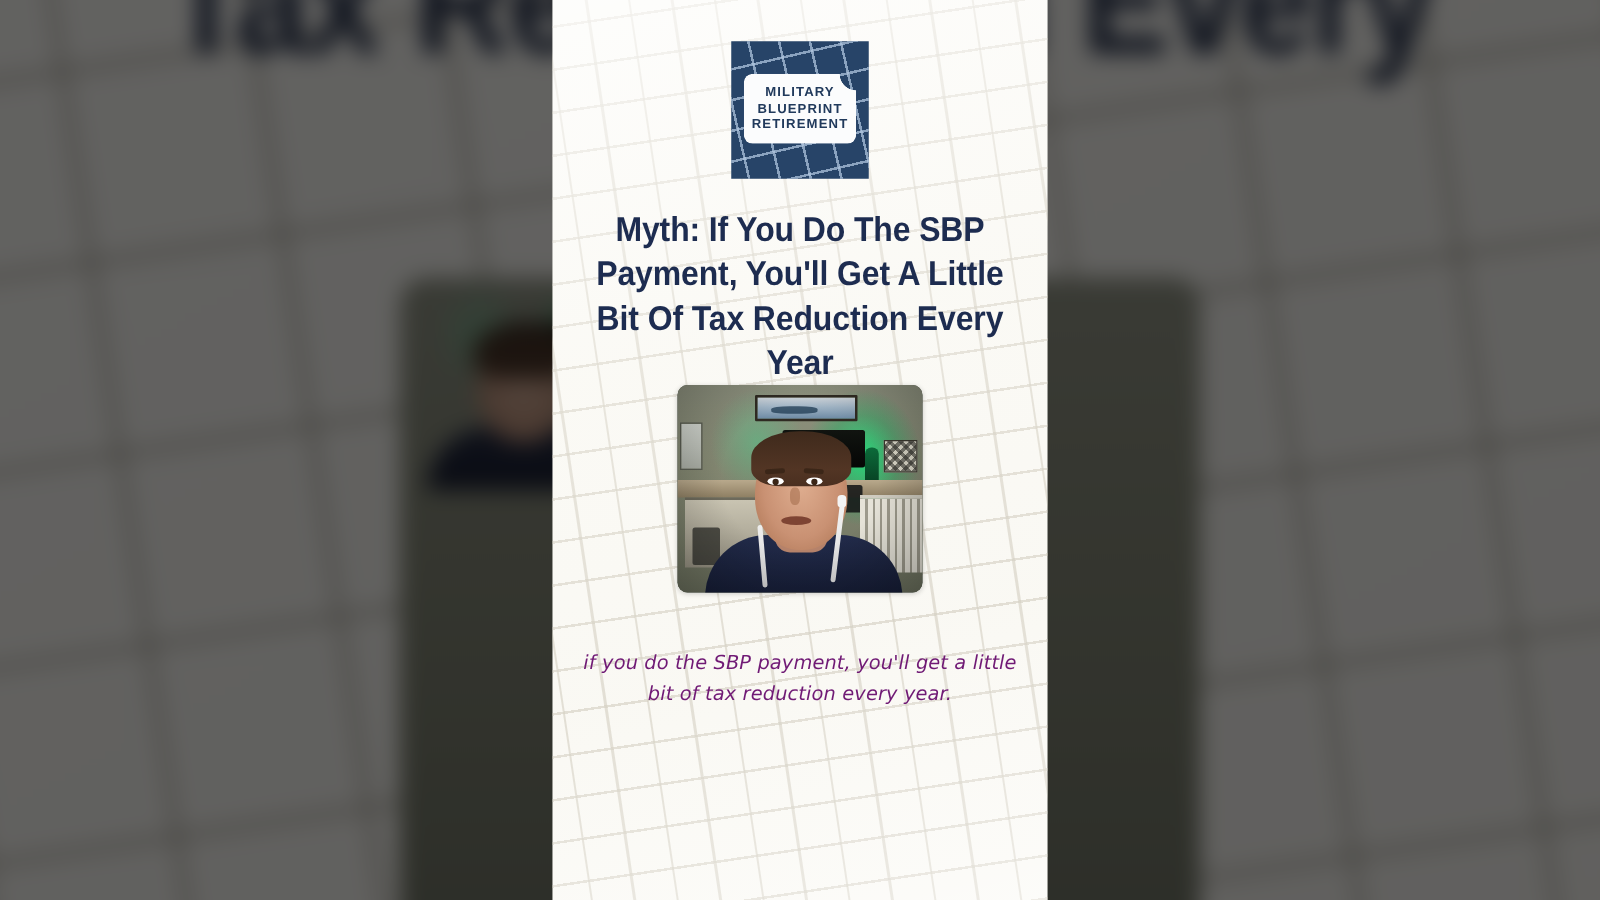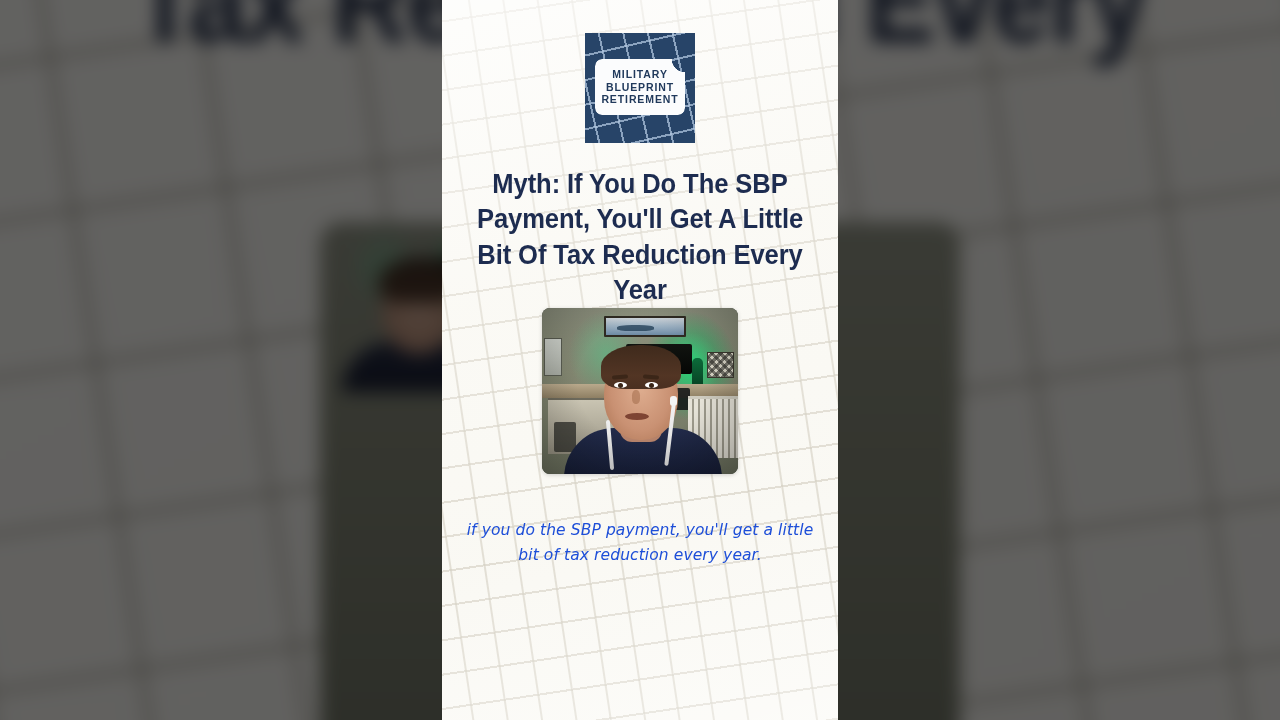--- a/index.html
+++ b/index.html
@@ -341,21 +341,21 @@
     position:absolute;
     left:18px; right:18px;
     top:518px;
     text-align:center;
     font-family:"DejaVu Sans", sans-serif;
     font-style:italic;
     font-weight:400;
     font-size:15.5px;
     line-height:1.62;
     letter-spacing:.1px;
-    color:#1d4ed8;
+    color:#701a75;
   }
 </style>
 </head>
 <body>
 
 <div id="stage">
 
   <div class="backdrop">
     <div class="backdrop-inner">
       <div class="backdrop-paper"></div>

